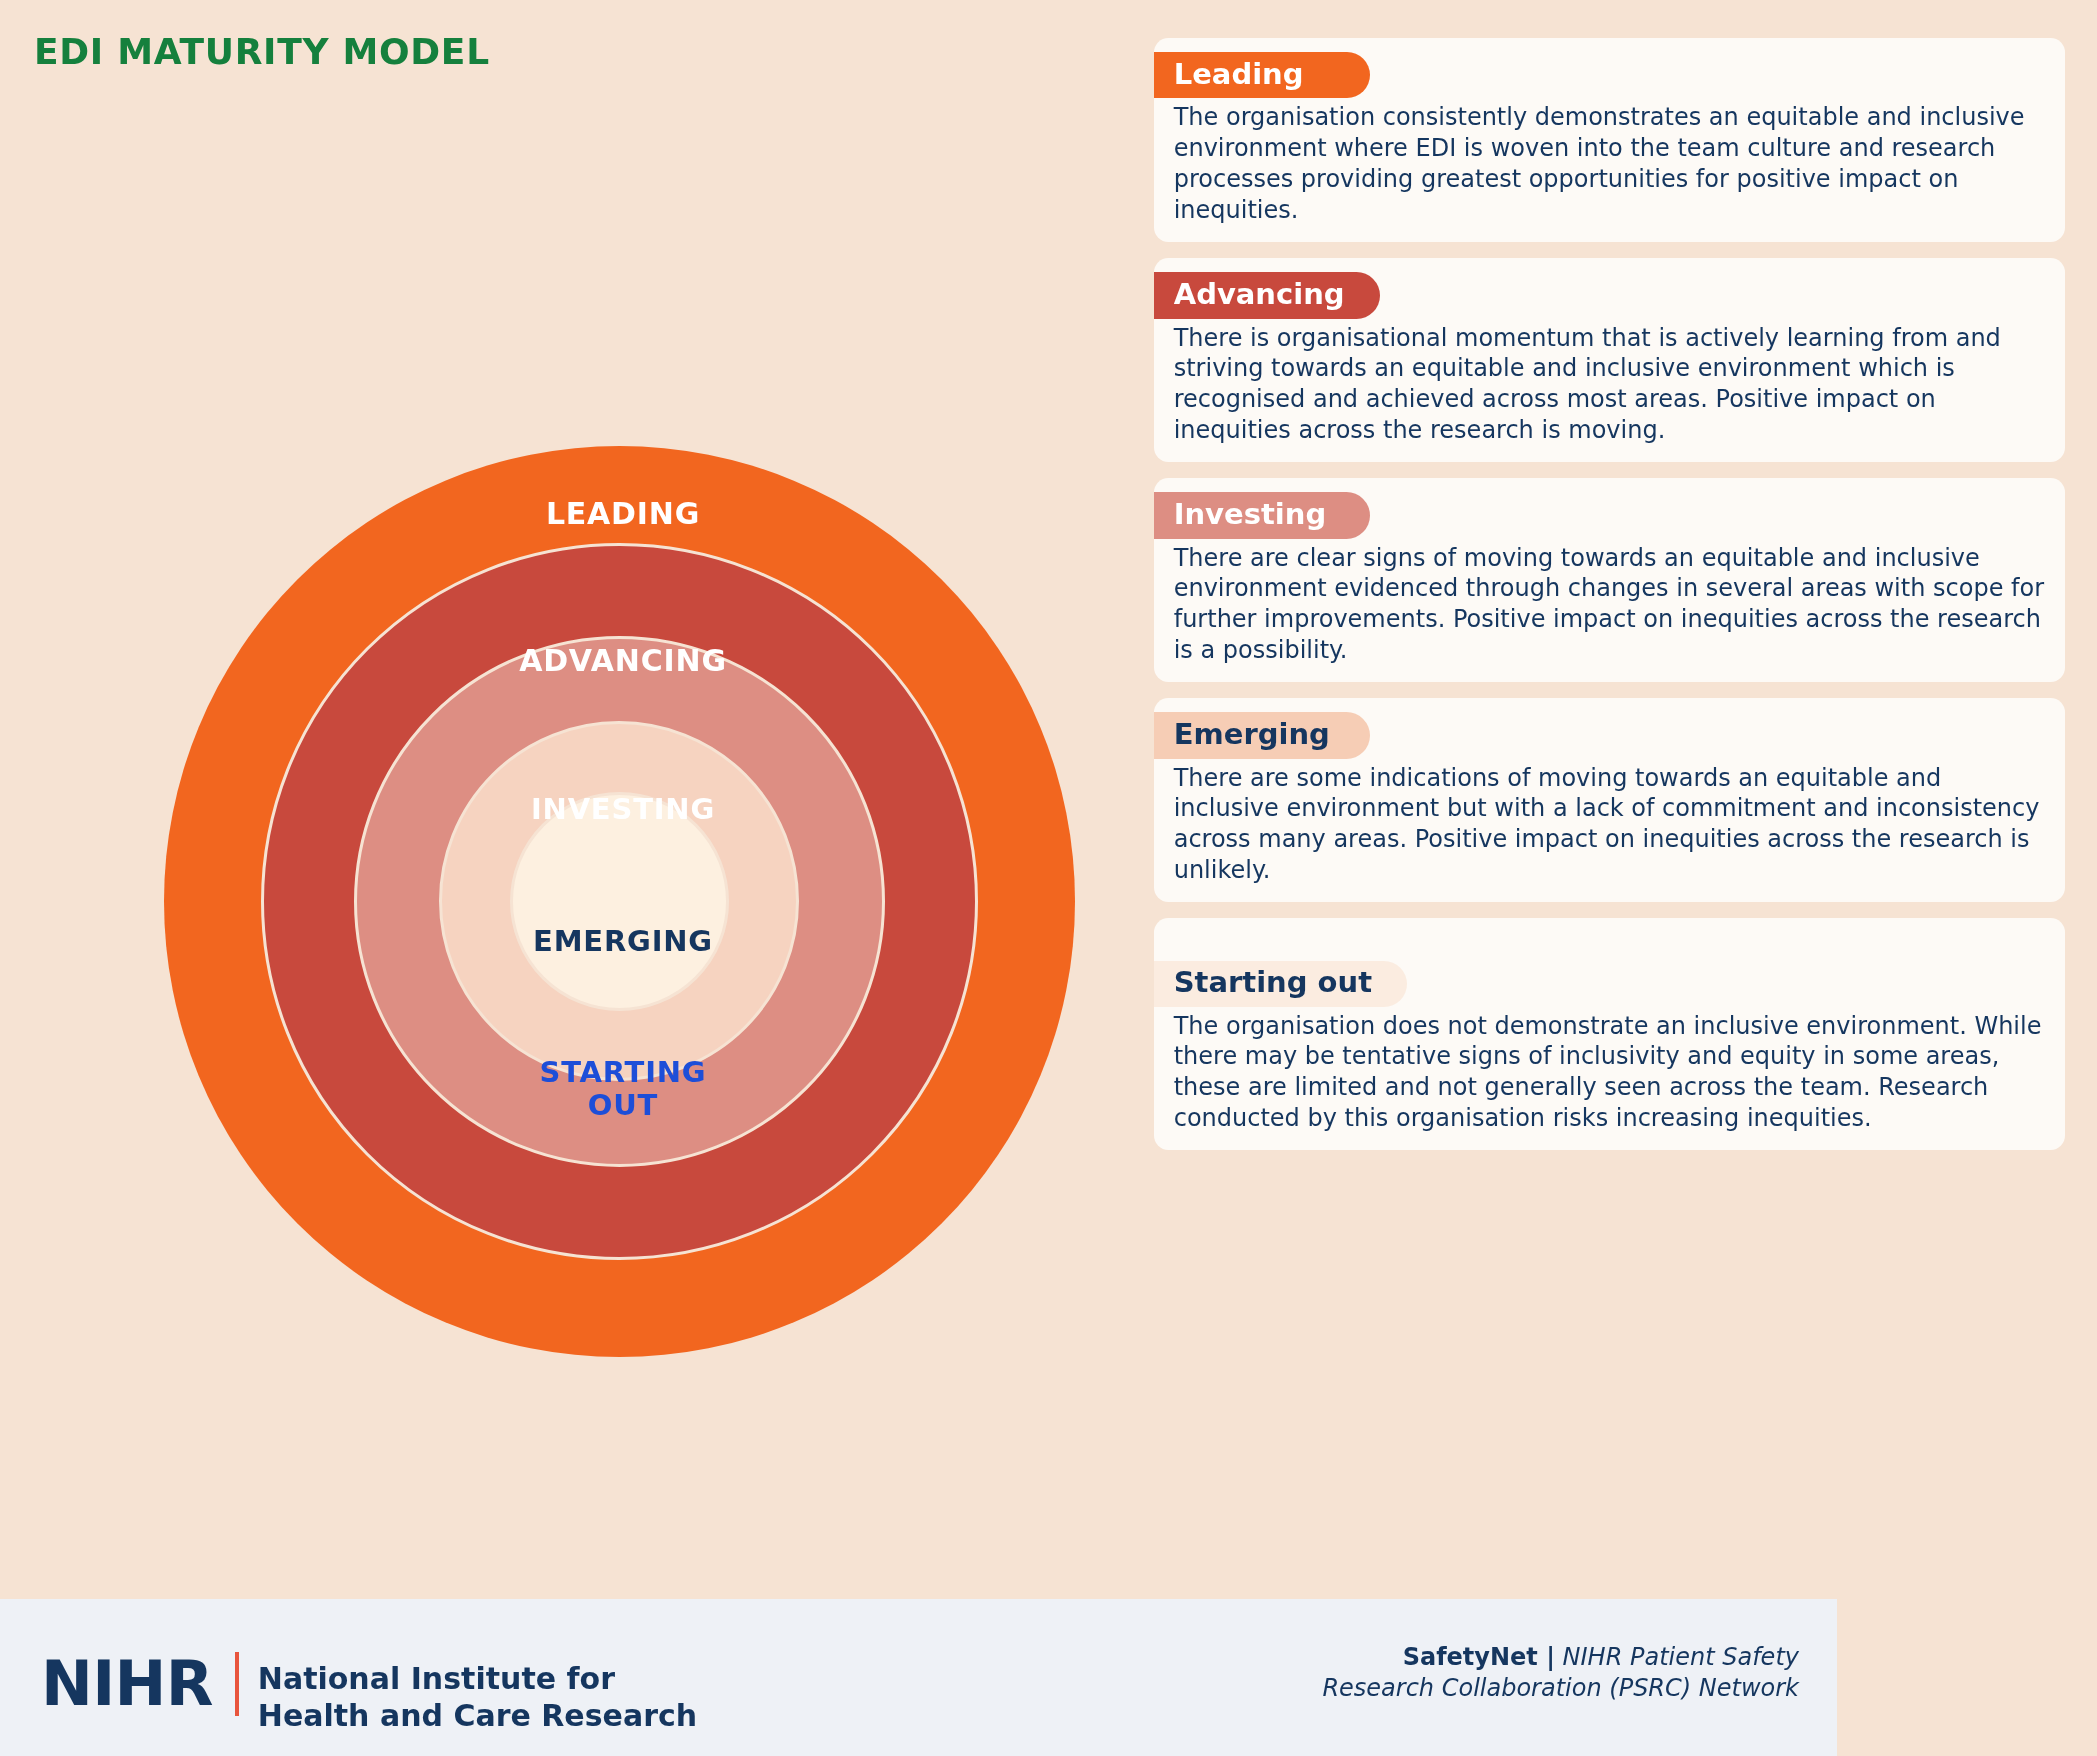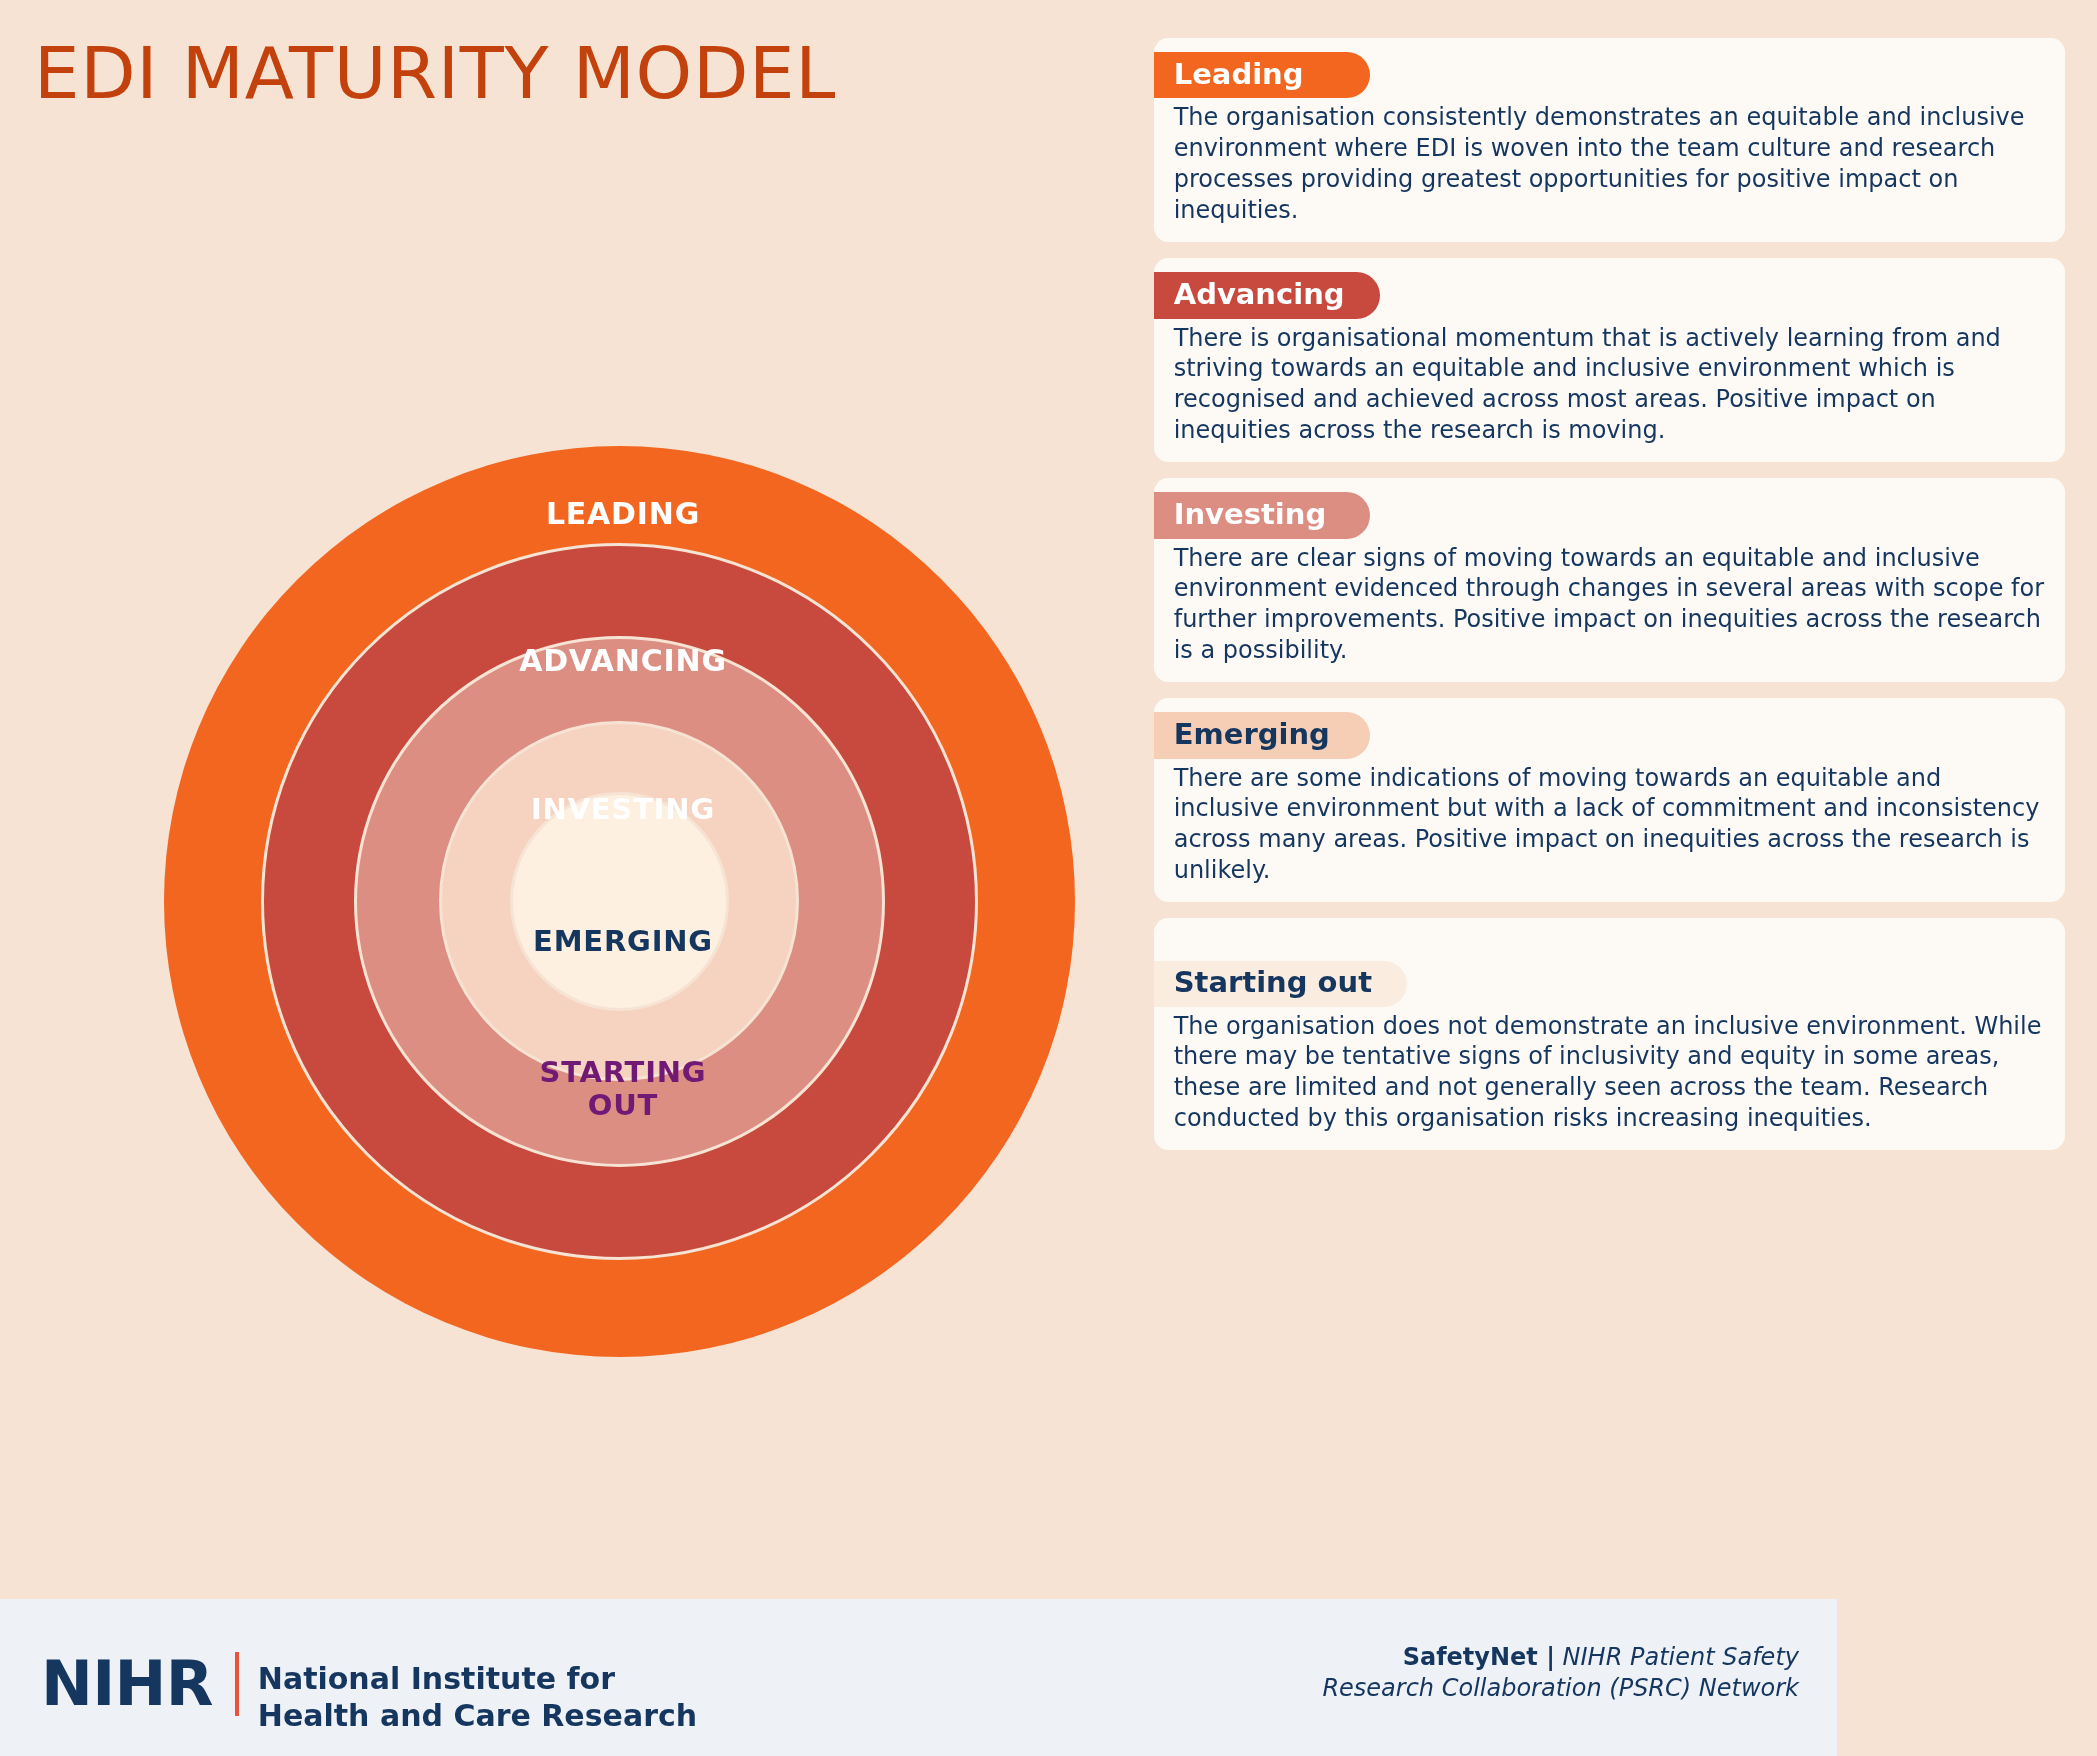--- a/index.html
+++ b/index.html
@@ -22,24 +22,24 @@
     width: 2097px;
     height: 1599px;
     background: #f6e3d3;
   }
 
   
   .title {
     position: absolute;
     left: 34px;
     top: 31px;
-    font-size: 72px;
-    font-weight: normal;
+    font-size: 36px;
+    font-weight: bold;
     letter-spacing: 0.7px;
-    color: #c2410c;
+    color: #15803d;
     font-family: "DejaVu Sans", sans-serif;
   }
 
   
   .diagram {
     position: absolute;
     left: 164px;
     top: 446px;
     width: 918px;
     height: 918px;
@@ -105,21 +105,21 @@
     color: #ffffff;
   }
   .lbl-emerging {
     top: 478px;
     font-size: 29px;
     color: #15365f;
   }
   .lbl-starting {
     top: 610px;
     font-size: 29px;
-    color: #701a75;
+    color: #1d4ed8;
     line-height: 1.15;
   }
 
   
   .cards {
     position: absolute;
     left: 1154px;
     top: 38px;
     width: 911px;
   }

